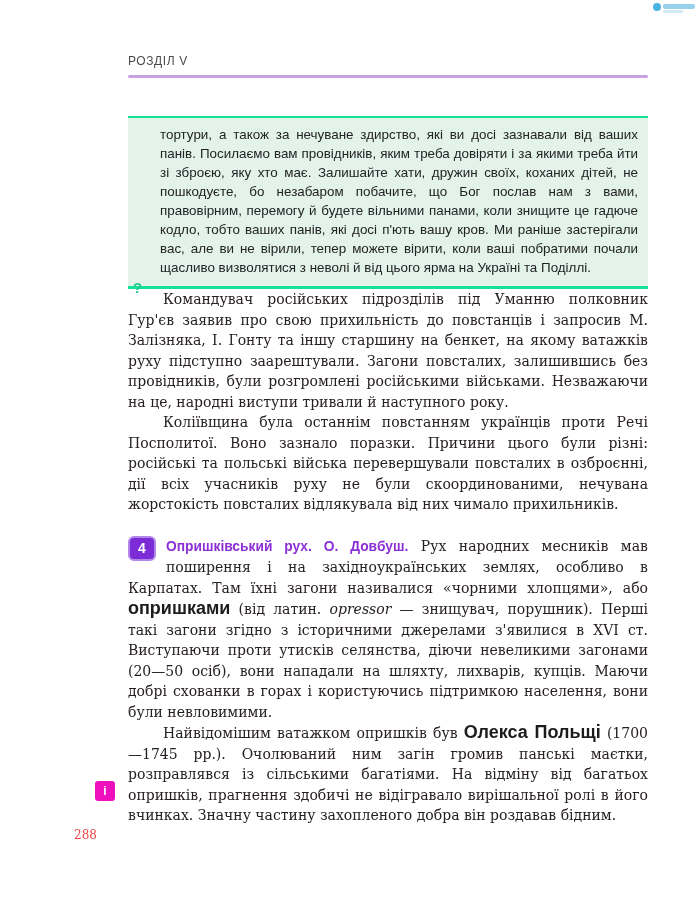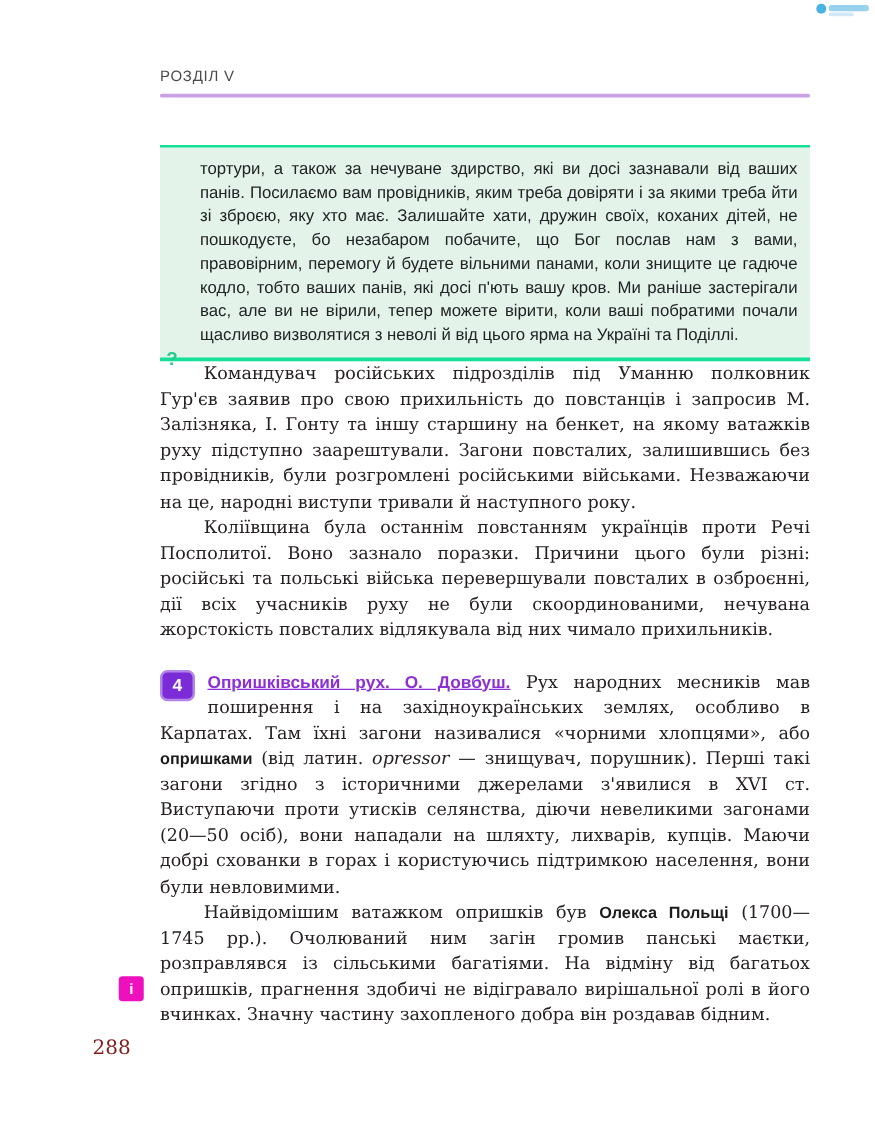--- a/index.html
+++ b/index.html
@@ -38,30 +38,30 @@
   .first-after-box { margin-top:7px; }
 
   .section-block { margin-top:21px; }
   .badge-wrap { float:left; width:38px; height:41px; }
   .badge {
     width:28px; height:25px; display:flex; align-items:center; justify-content:center;
     background:var(--badge-purple,#7b2cd6); border:2px solid var(--badge-ring,#b285e8);
     border-radius:6px; box-sizing:border-box;
     color:#ffffff; font-family:"Liberation Sans",sans-serif; font-weight:bold; font-size:14px;
   }
-  .section-title { color:var(--heading-purple,#8c2fd6); font-family:"Liberation Sans",sans-serif; font-weight:bold; font-size:13.8px;text-decoration:underline; }
-  .term { font-family:"Liberation Sans",sans-serif; font-weight:bold; font-size:13px; color:#1e1b1c; }
+  .section-title { color:var(--heading-purple,#8c2fd6); font-family:"Liberation Sans",sans-serif; font-weight:bold; font-size:13.8px; }
+  .term { font-family:"Liberation Sans",sans-serif; font-weight:bold; font-size:18px; color:#1e1b1c; }
   .lat { font-style:italic; }
 
   .info-badge {
     position:absolute; left:95px; top:781px; width:20px; height:20px;
     background:var(--info-magenta,#ee10bd); border-radius:3px;
     color:#fff; font-weight:bold; font-size:12px; line-height:20px; text-align:center;
   }
-  .page-number { position:absolute; left:74px; top:828px; font-family:"DejaVu Serif",serif; font-size:16px; color:#7f1d1d; }
+  .page-number { position:absolute; left:74px; top:828px; font-family:"DejaVu Serif",serif; font-size:12px; color:#ef4444; }
 </style>
 </head>
 <body>
 
 <div class="page">
 
   <div class="watermark">
     <span class="wm-circle"></span>
     <span class="wm-lines">
       <span class="wm-line1"></span>

